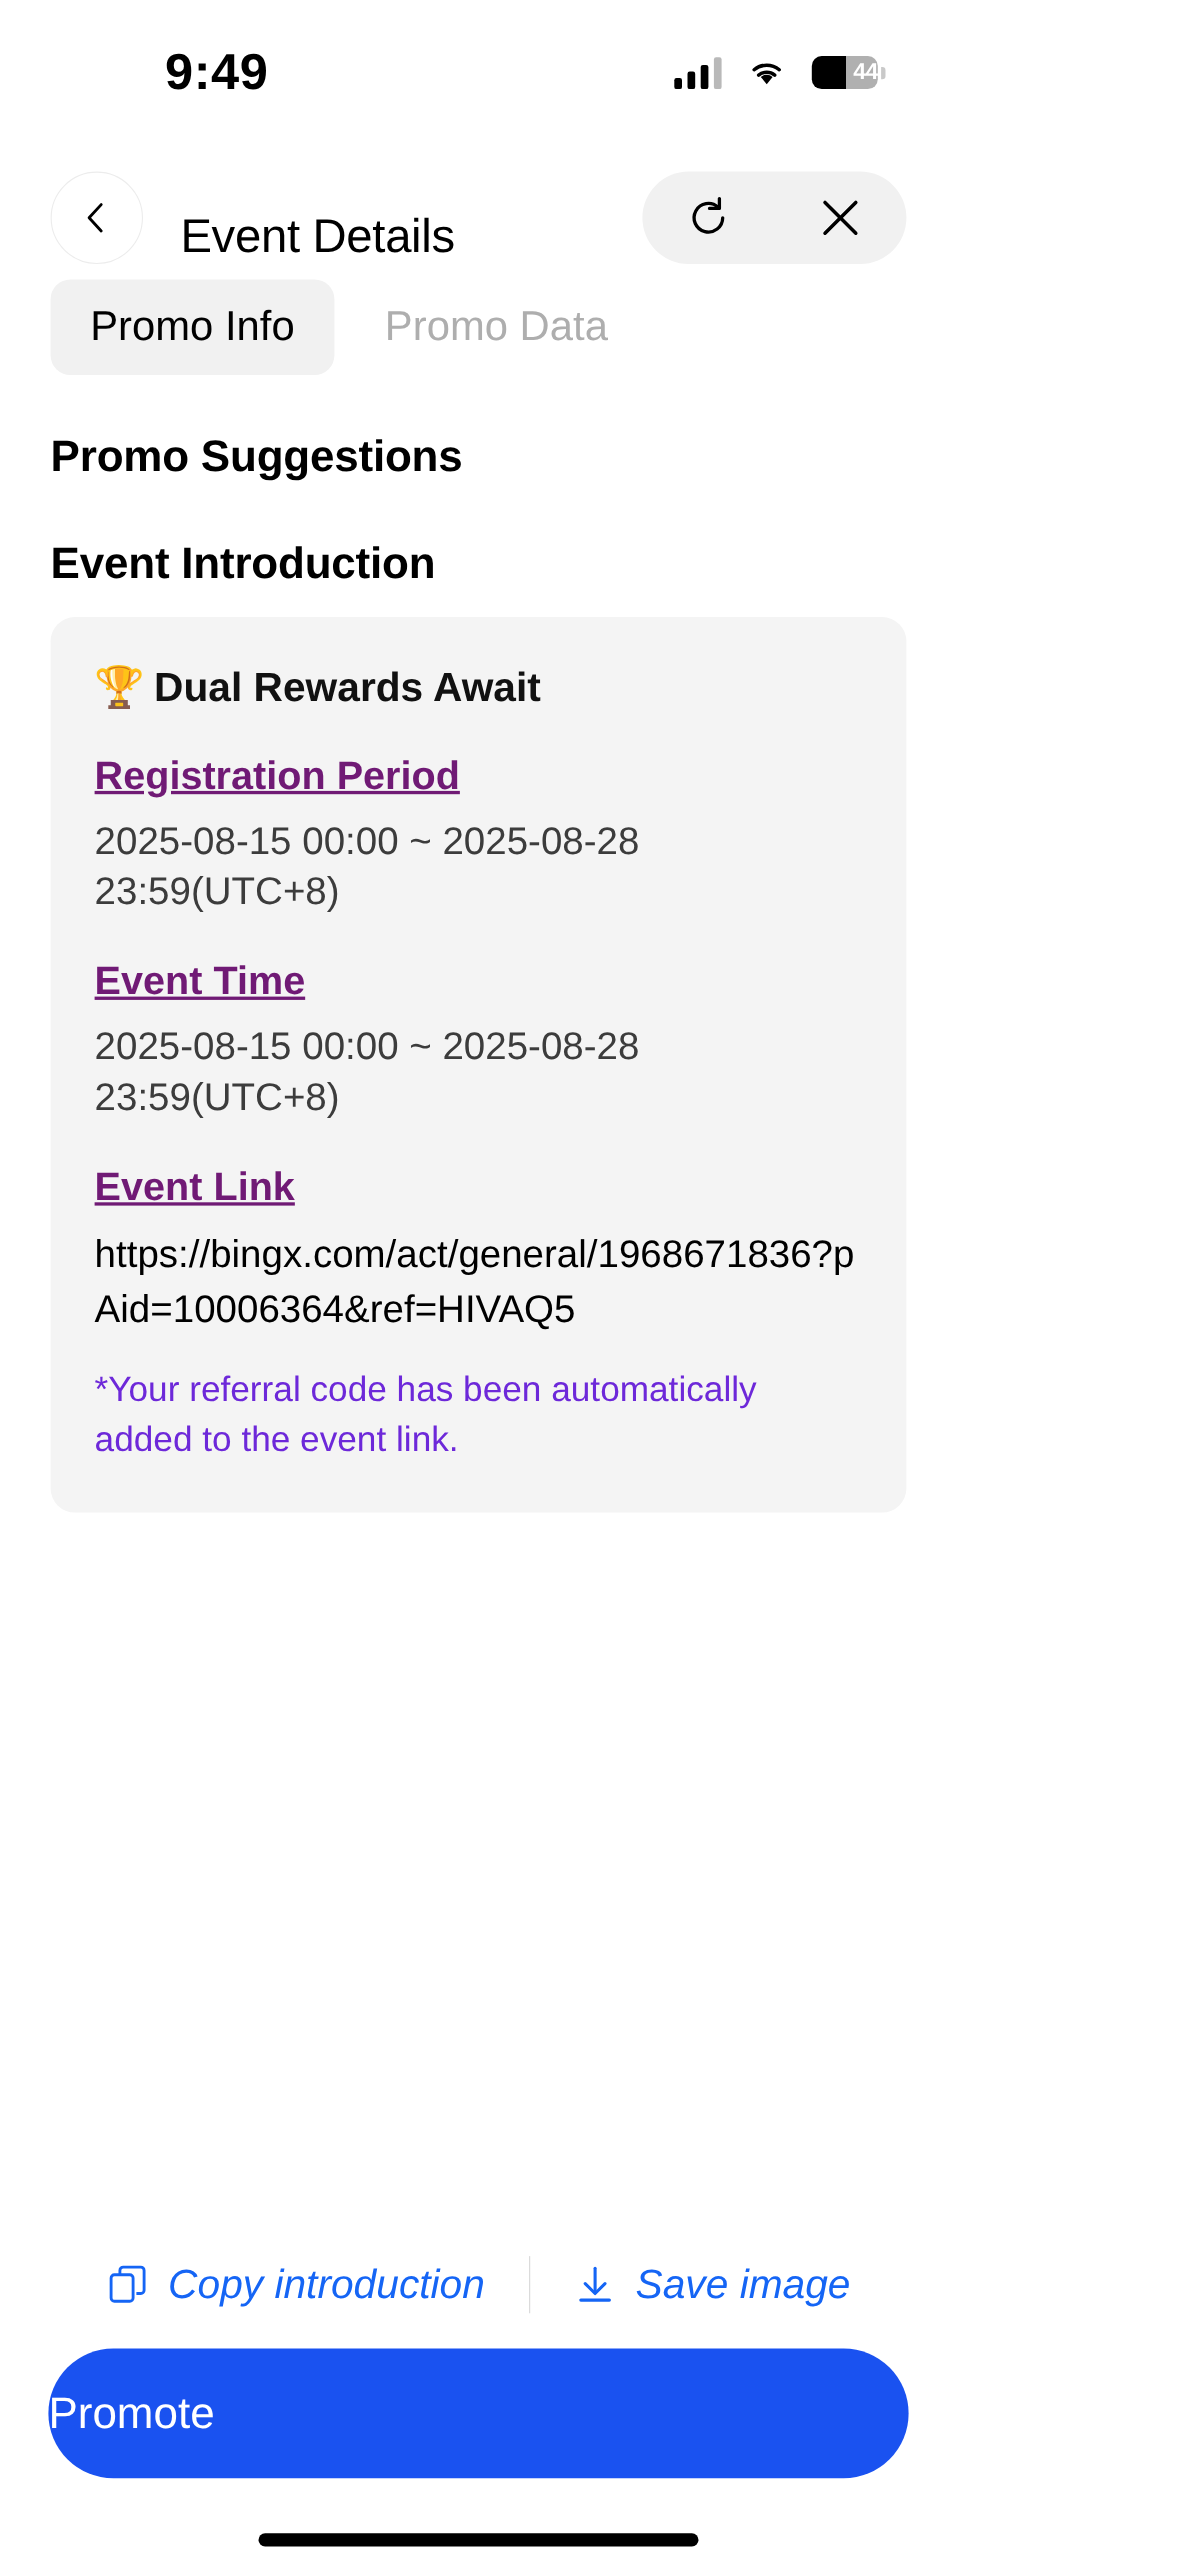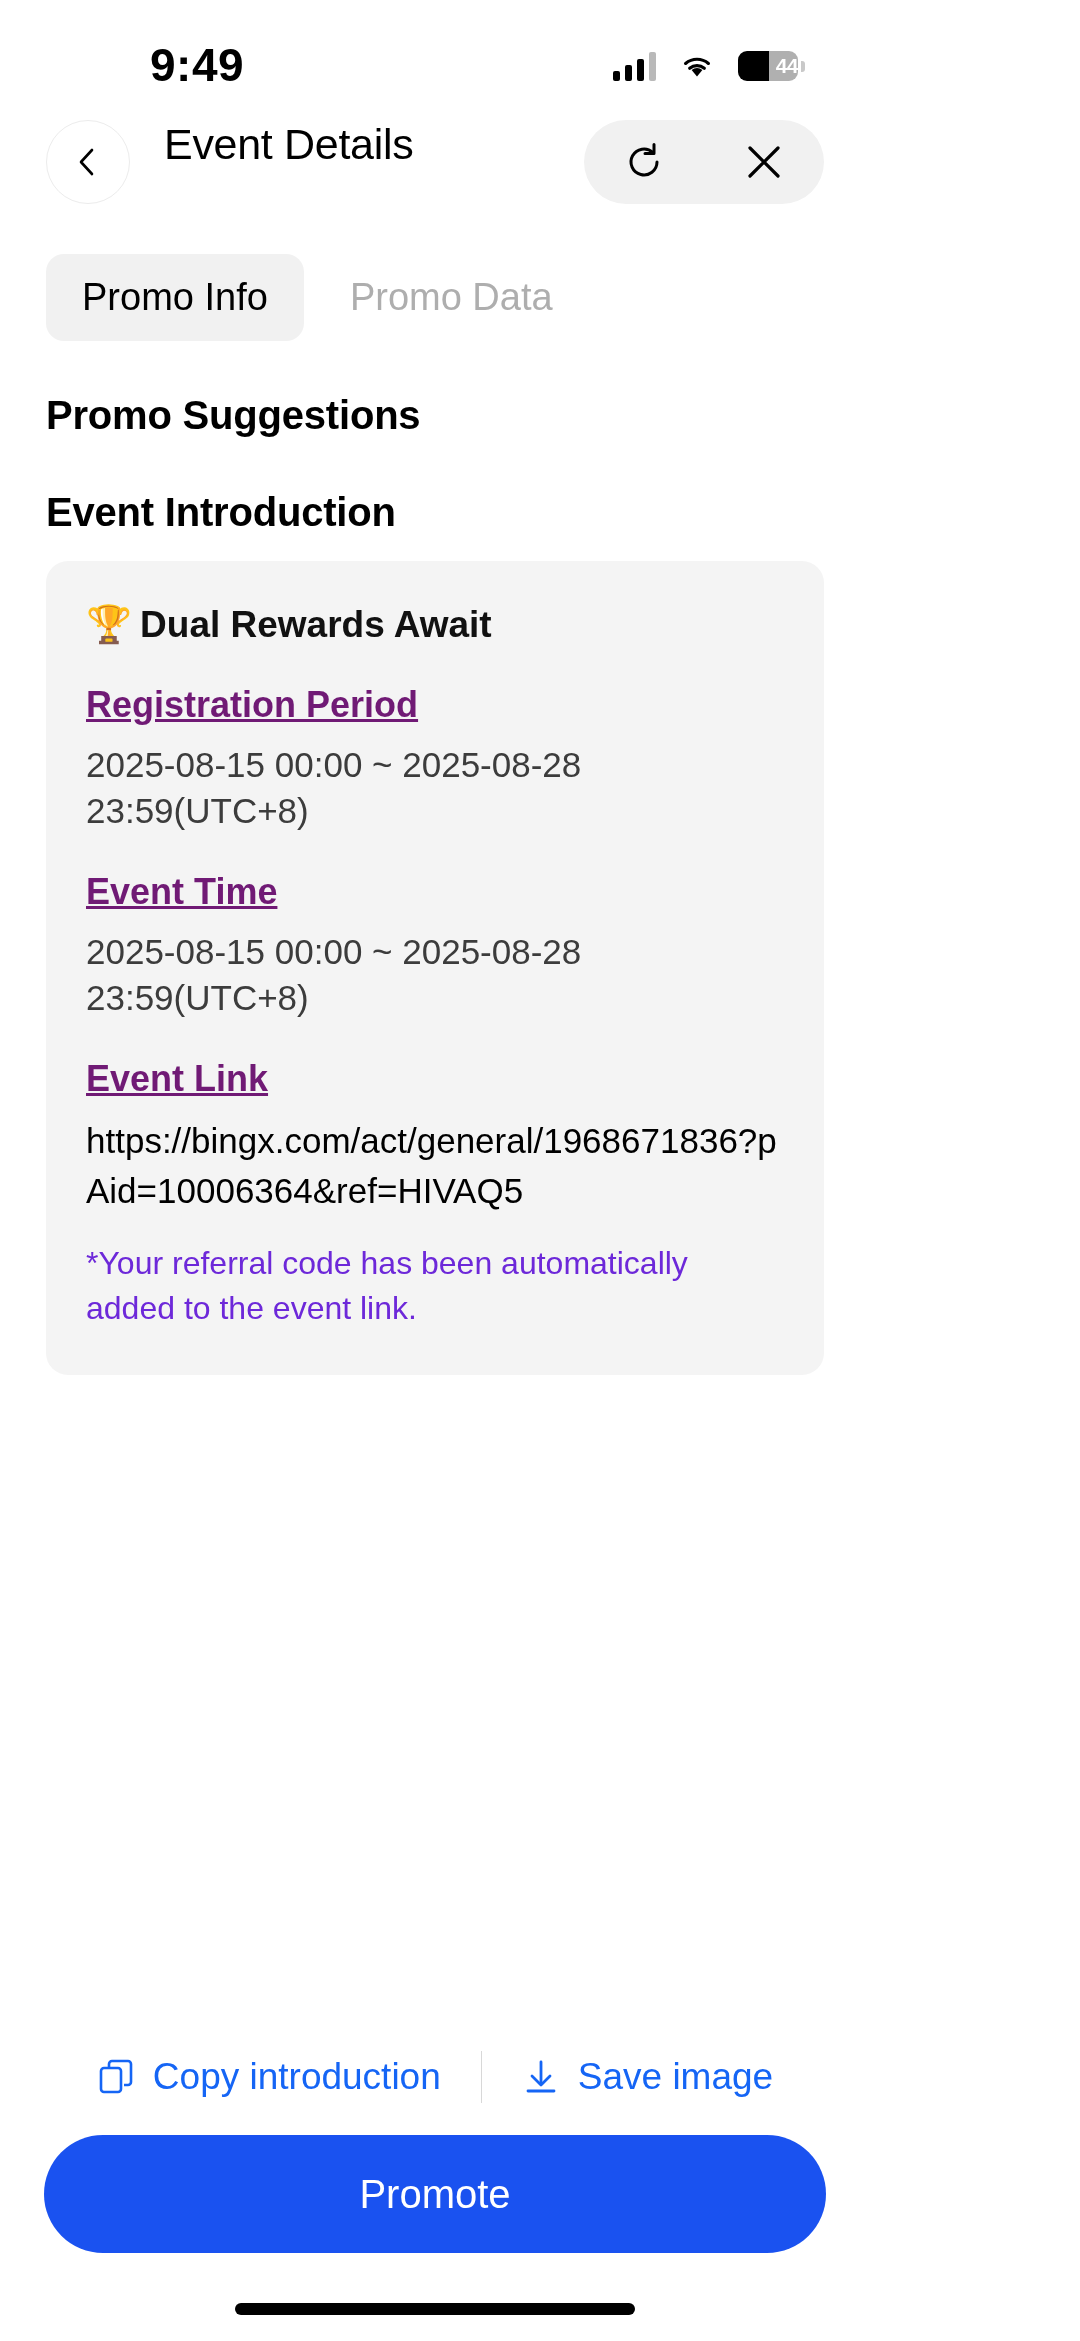--- a/index.html
+++ b/index.html
@@ -84,21 +84,21 @@
     width: 4px;
     height: 11px;
     border-radius: 0 3px 3px 0;
     background: #c9c9c9;
   }
 
   
   .nav {
     height: 120px;
     display: flex;
-    align-items: flex-start;
+    align-items: flex-end;
     padding: 0 46px;
     position: relative;
   }
   .back-btn {
     width: 84px; height: 84px;
     border-radius: 50%;
     background: #ffffff;
     border: 1px solid #ececec;
     display: flex;
     align-items: center;
@@ -220,37 +220,38 @@
     align-items: center;
     justify-content: center;
   }
   .action-item {
     display: flex;
     align-items: center;
     gap: 18px;
     color: #1565f5;
     font-size: 37px;
     padding: 0 40px;
+    font-style: italic;
   }
   .action-item svg { width: 38px; height: 38px; }
   .action-sep {
     width: 1px;
     height: 52px;
     background: #d8d8d8;
   }
   .promote-btn {
     position: absolute;
     left: 44px; right: 44px;
     bottom: 88px;
     height: 118px;
     background: #1a52f0;
     border-radius: 60px;
     display: flex;
     align-items: center;
-    justify-content: center;
+    justify-content: flex-start;
     color: #fff;
     font-size: 40px;
   }
   .home-indicator {
     position: absolute;
     bottom: 26px;
     left: 50%;
     transform: translateX(-50%);
     width: 400px;
     height: 12px;

